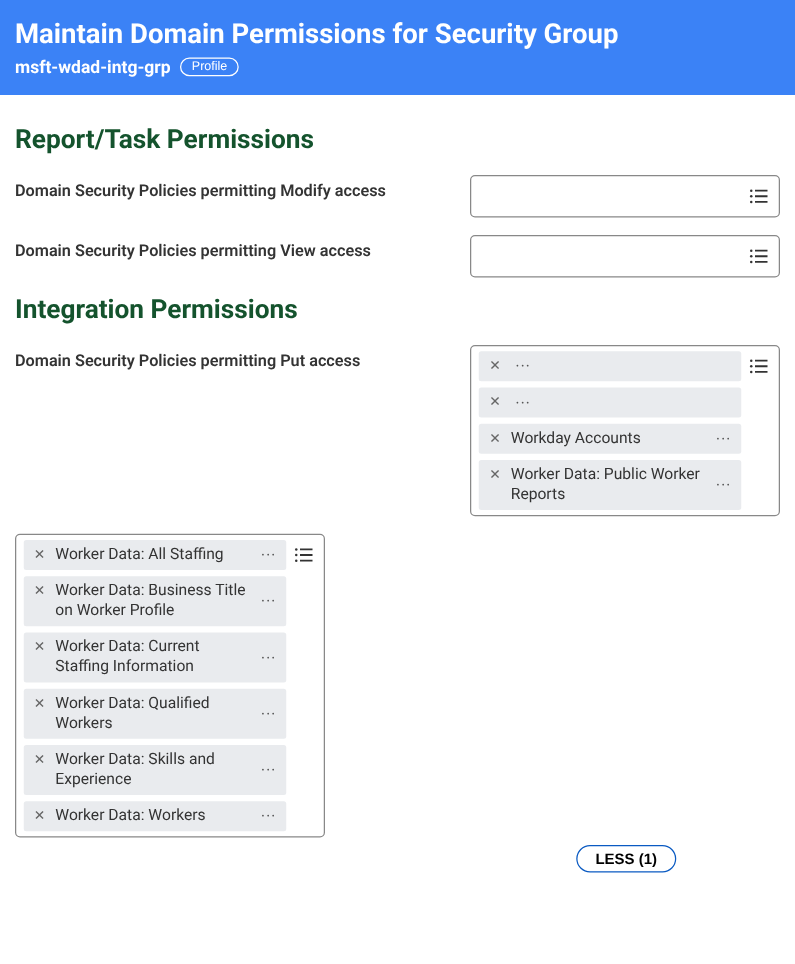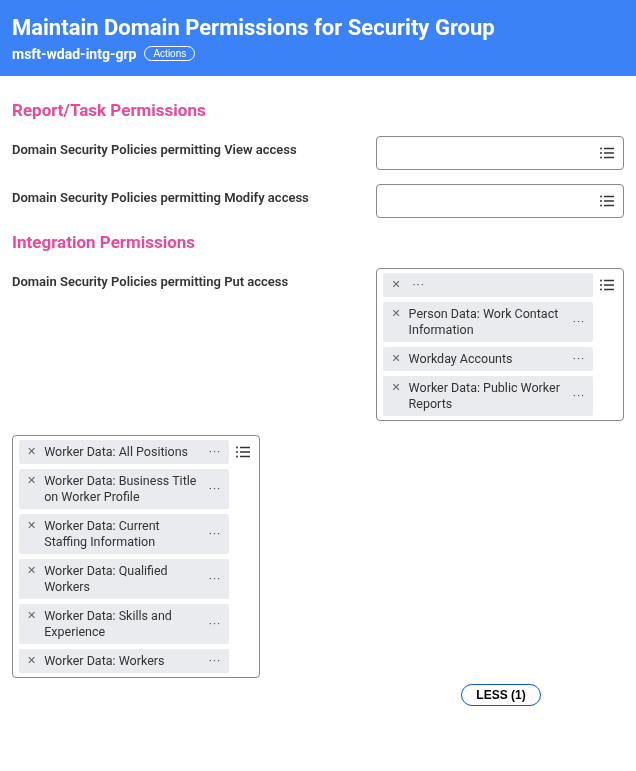--- a/index.html
+++ b/index.html
@@ -35,23 +35,23 @@
     font-size: 10px;
     padding: 1px 8px;
     background: transparent;
     color: #fff;
     cursor: pointer;
   }
   .content {
     padding: 18px 12px 20px 12px;
   }
   .section-title {
-    font-size: 17px;
-    font-weight: 700;
-    color: #ec4899;
+    font-size: 21px;
+    font-weight: 700;
+    color: #14532d;
     margin-top: 10px;
     margin-bottom: 16px;
   }
   .section-title.first { margin-top: 6px; }
   .field-row {
     display: flex;
     align-items: flex-start;
     margin-bottom: 14px;
   }
   .field-label {
@@ -144,73 +144,72 @@
   svg.list-glyph line { stroke: currentColor; stroke-width: 1.5; }
   svg.list-glyph circle { fill: currentColor; }
 </style>
 </head>
 <body>
 
 <div class="header">
   <div class="header-title">Maintain Domain Permissions for Security Group</div>
   <div class="header-sub">
     <span class="header-subtitle">msft-wdad-intg-grp</span>
-    <button class="actions-pill">Actions</button>
+    <button class="actions-pill">Profile</button>
   </div>
 </div>
 
 <div class="content">
 
   <div class="section-title first">Report/Task Permissions</div>
+
+  <div class="field-row">
+    <div class="field-label">Domain Security Policies permitting Modify access</div>
+    <div class="field-input">
+      <span class="list-icon">
+        <svg class="list-glyph" width="16" height="16" viewBox="0 0 16 16">
+            <circle cx="2" cy="3.5" r="1"></circle>
+            <line x1="5" y1="3.5" x2="15" y2="3.5"></line>
+            <circle cx="2" cy="8" r="1"></circle>
+            <line x1="5" y1="8" x2="15" y2="8"></line>
+            <circle cx="2" cy="12.5" r="1"></circle>
+            <line x1="5" y1="12.5" x2="15" y2="12.5"></line>
+          </svg>
+      </span>
+    </div>
+  </div>
 
   <div class="field-row">
     <div class="field-label">Domain Security Policies permitting View access</div>
     <div class="field-input">
       <span class="list-icon">
         <svg class="list-glyph" width="16" height="16" viewBox="0 0 16 16">
             <circle cx="2" cy="3.5" r="1"></circle>
             <line x1="5" y1="3.5" x2="15" y2="3.5"></line>
             <circle cx="2" cy="8" r="1"></circle>
             <line x1="5" y1="8" x2="15" y2="8"></line>
             <circle cx="2" cy="12.5" r="1"></circle>
             <line x1="5" y1="12.5" x2="15" y2="12.5"></line>
           </svg>
       </span>
     </div>
   </div>
 
-  <div class="field-row">
-    <div class="field-label">Domain Security Policies permitting Modify access</div>
-    <div class="field-input">
-      <span class="list-icon">
-        <svg class="list-glyph" width="16" height="16" viewBox="0 0 16 16">
-            <circle cx="2" cy="3.5" r="1"></circle>
-            <line x1="5" y1="3.5" x2="15" y2="3.5"></line>
-            <circle cx="2" cy="8" r="1"></circle>
-            <line x1="5" y1="8" x2="15" y2="8"></line>
-            <circle cx="2" cy="12.5" r="1"></circle>
-            <line x1="5" y1="12.5" x2="15" y2="12.5"></line>
-          </svg>
-      </span>
-    </div>
-  </div>
-
   <div class="section-title">Integration Permissions</div>
 
   <div class="field-row">
     <div class="field-label">Domain Security Policies permitting Put access</div>
     <div class="field-input">
       <div class="chips">
         <div class="chip">
           <span class="chip-x">✕</span>
           <span class="chip-more">···</span>
         </div>
         <div class="chip">
           <span class="chip-x">✕</span>
-          <span class="chip-text">Person Data: Work Contact Information</span>
           <span class="chip-more">···</span>
         </div>
         <div class="chip">
           <span class="chip-x">✕</span>
           <span class="chip-text">Workday Accounts</span>
           <span class="chip-more">···</span>
         </div>
         <div class="chip">
           <span class="chip-x">✕</span>
           <span class="chip-text">Worker Data: Public Worker Reports</span>
@@ -228,21 +227,21 @@
           </svg>
       </span>
     </div>
   </div>
 
   <div class="field-row" style="margin-bottom:0;">
     <div class="field-input">
       <div class="chips">
         <div class="chip">
           <span class="chip-x">✕</span>
-          <span class="chip-text">Worker Data: All Positions</span>
+          <span class="chip-text">Worker Data: All Staffing</span>
           <span class="chip-more">···</span>
         </div>
         <div class="chip">
           <span class="chip-x">✕</span>
           <span class="chip-text">Worker Data: Business Title on Worker Profile</span>
           <span class="chip-more">···</span>
         </div>
         <div class="chip">
           <span class="chip-x">✕</span>
           <span class="chip-text">Worker Data: Current Staffing Information</span>

